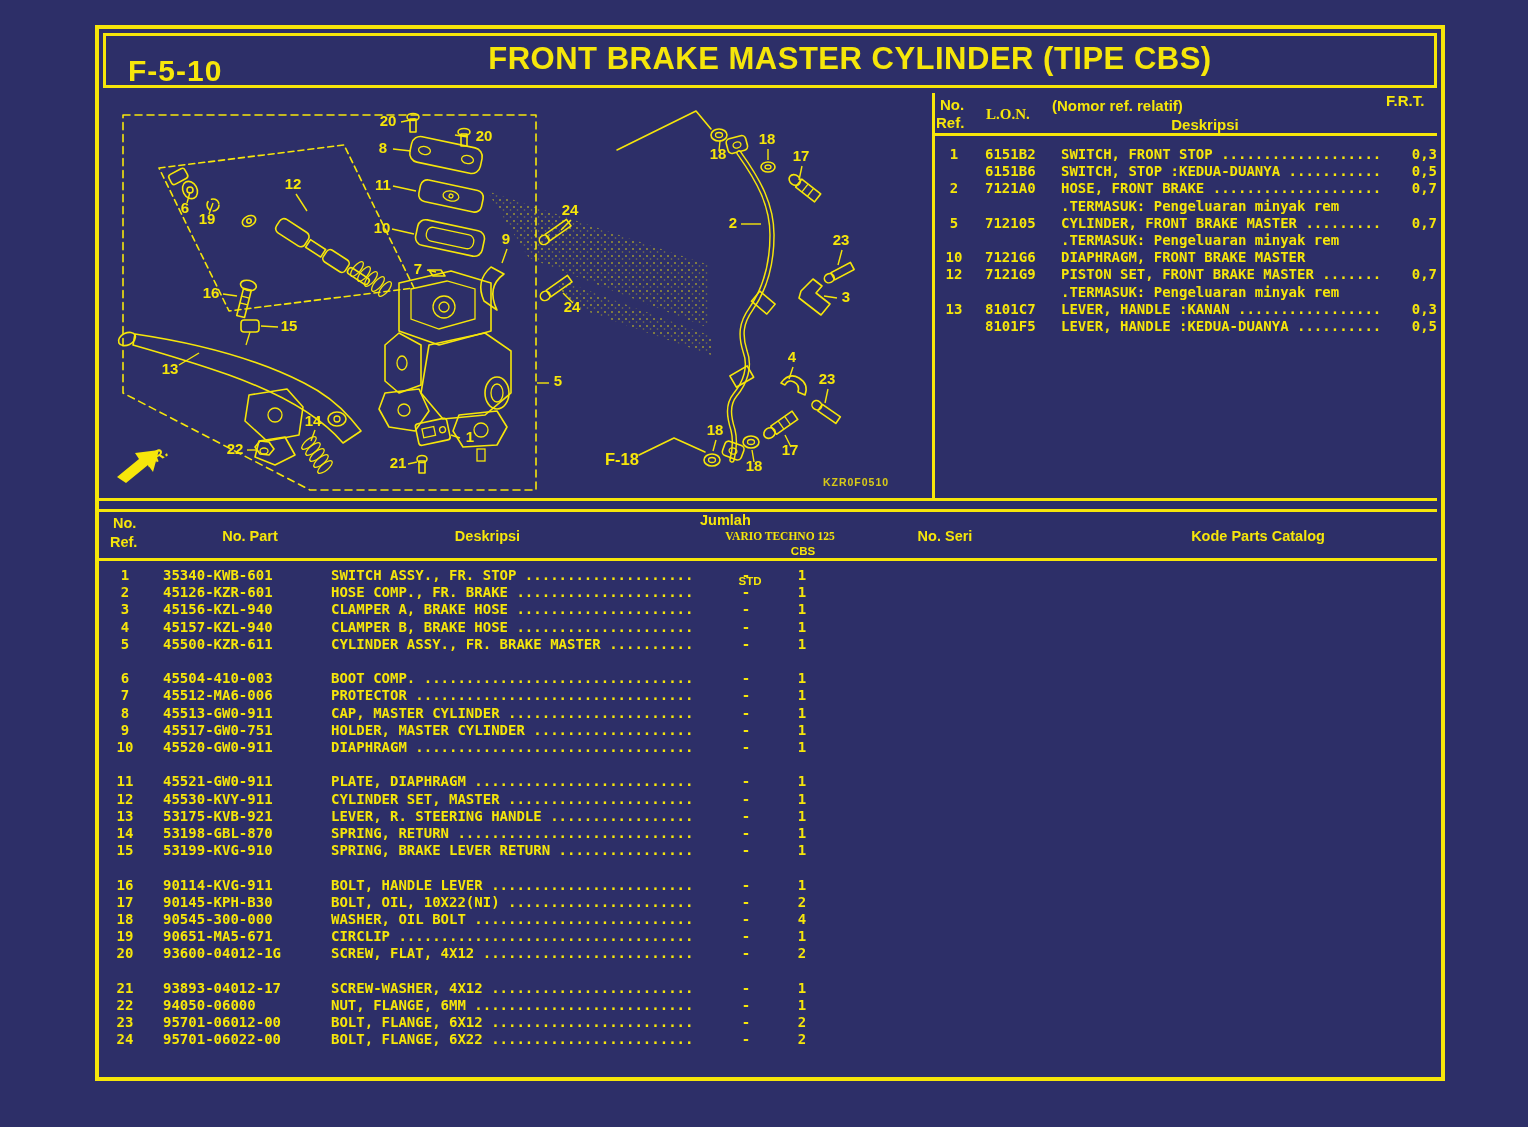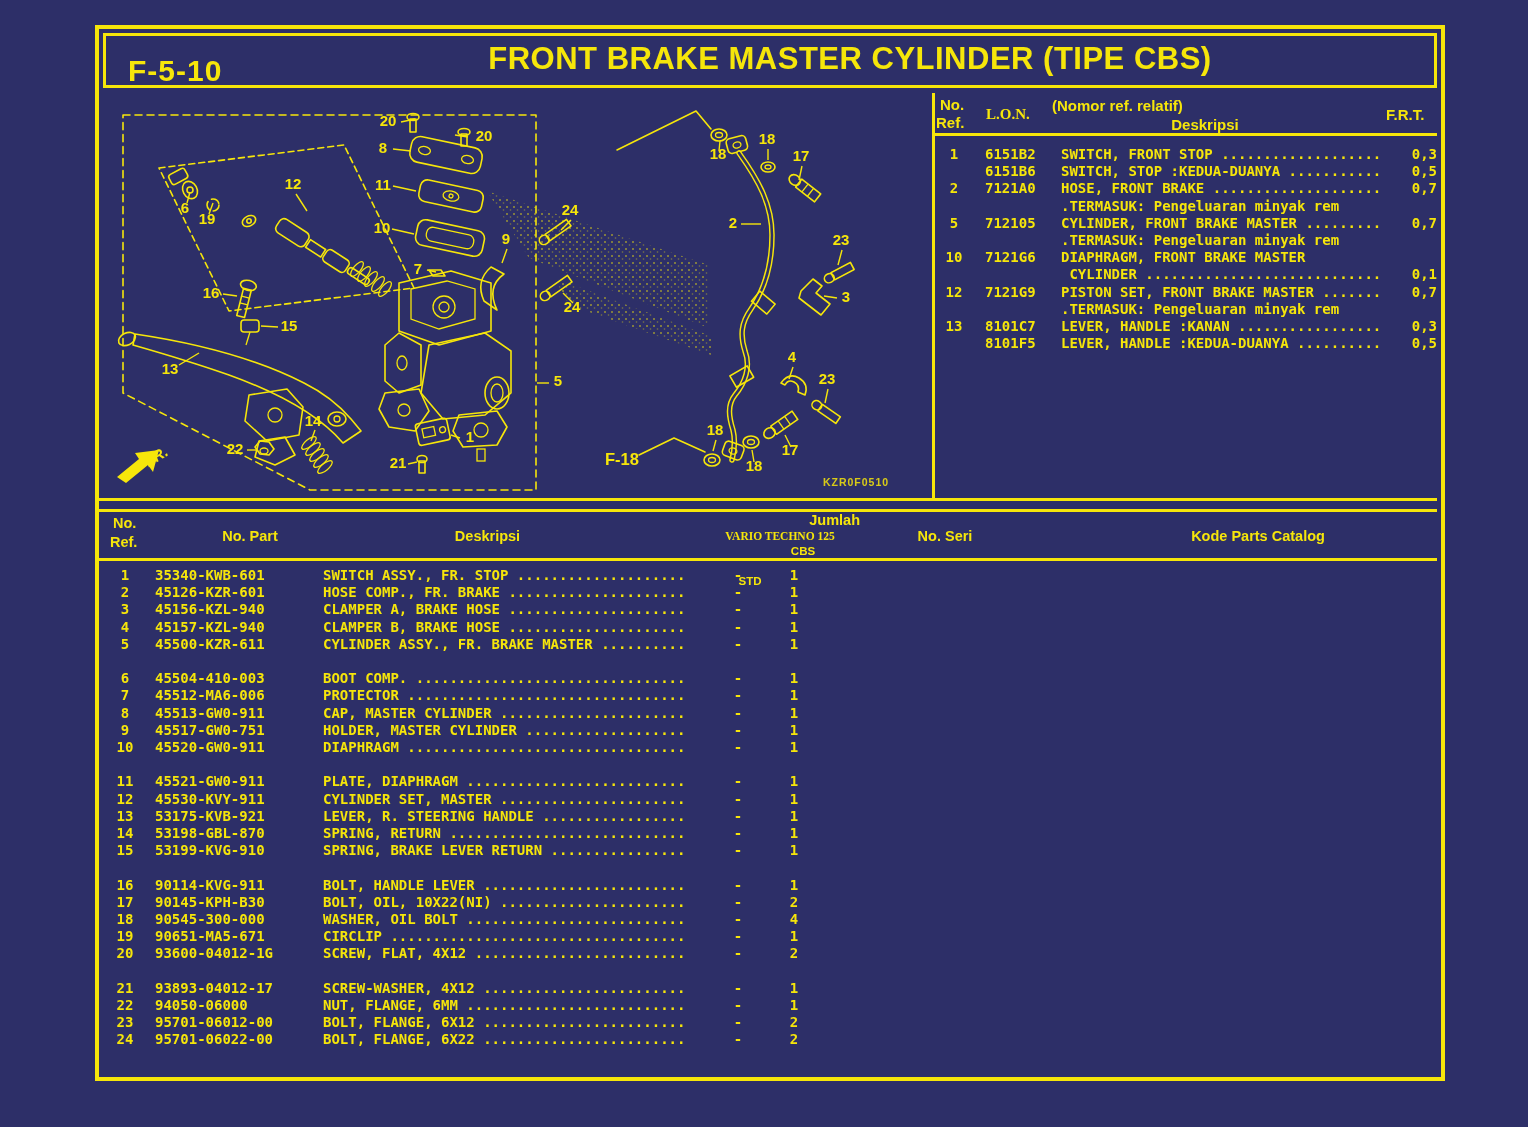--- a/index.html
+++ b/index.html
@@ -38,21 +38,21 @@
   .rrow .c4{width:50px;text-align:right;flex:none;}
 
   
   .ph{color:var(--y);font-weight:bold;font-size:14.5px;white-space:nowrap;}
   .ph-small{font-size:11.5px;}
 
   
   .parts-rows{left:99px;top:567px;width:1342px;}
   .prow{display:flex;line-height:17.2px;font-family:"DejaVu Sans Mono",monospace;font-weight:bold;font-size:14px;color:var(--y);white-space:pre;}
   .prow .c1{width:52px;text-align:center;flex:none;}
-  .prow .c2{width:168px;margin-left:4px;flex:none;}
+  .prow .c2{width:168px;margin-left:12px;flex:none;}
   .prow .c3{width:370px;flex:none;}
   .prow .c4{width:90px;text-align:center;flex:none;}
   .prow .c5{width:22px;text-align:center;flex:none;}
   .grp-spacer{height:17.2px;}
 
   
   .diagram{left:99px;top:93px;}
   .diagram .ln{stroke:var(--y);stroke-width:1.6;fill:none;stroke-linejoin:round;stroke-linecap:round;}
   .diagram .lt{stroke:var(--y);stroke-width:1.3;fill:none;}
   .diagram .co{fill:var(--y);font-family:"Liberation Sans",sans-serif;font-weight:bold;font-size:15px;text-anchor:middle;}
@@ -72,42 +72,41 @@
 <div class="abs hline-a"></div>
 <div class="abs hline-b"></div>
 <div class="abs hline-c"></div>
 <div class="abs ref-head-line"></div>
 
 <div class="abs rh" style="left:940px;top:96px;">No.</div>
 <div class="abs rh" style="left:936px;top:114px;">Ref.</div>
 <div class="abs rh" style="left:986px;top:106px;font-family:Liberation Serif, serif;">L.O.N.</div>
 <div class="abs rh" style="left:1052px;top:97px;font-weight:bold;">(Nomor ref. relatif)</div>
 <div class="abs rh" style="left:1120px;top:116px;width:170px;text-align:center;">Deskripsi</div>
-<div class="abs rh" style="left:1386px;top:106px;">F.R.T.</div>
+<div class="abs rh" style="left:1386px;top:92px;">F.R.T.</div>
 
 <div class="abs ref-rows" id="ref-rows">
     <div class="rrow"><span class="c1">1</span><span class="c2">6151B2</span><span class="c3">SWITCH, FRONT STOP ...................</span><span class="c4">0,3</span></div>
     <div class="rrow"><span class="c1"></span><span class="c2">6151B6</span><span class="c3">SWITCH, STOP :KEDUA-DUANYA ...........</span><span class="c4">0,5</span></div>
     <div class="rrow"><span class="c1">2</span><span class="c2">7121A0</span><span class="c3">HOSE, FRONT BRAKE ....................</span><span class="c4">0,7</span></div>
     <div class="rrow"><span class="c1"></span><span class="c2"></span><span class="c3">.TERMASUK: Pengeluaran minyak rem</span><span class="c4"></span></div>
     <div class="rrow"><span class="c1">5</span><span class="c2">712105</span><span class="c3">CYLINDER, FRONT BRAKE MASTER .........</span><span class="c4">0,7</span></div>
     <div class="rrow"><span class="c1"></span><span class="c2"></span><span class="c3">.TERMASUK: Pengeluaran minyak rem</span><span class="c4"></span></div>
     <div class="rrow"><span class="c1">10</span><span class="c2">7121G6</span><span class="c3">DIAPHRAGM, FRONT BRAKE MASTER</span><span class="c4"></span></div>
-    <div class="rrow"><span class="c1"></span><span class="c2"></span><span class="c3"> CYLINDER ............................</span><span class="c4">0,1</span></div>
     <div class="rrow"><span class="c1">12</span><span class="c2">7121G9</span><span class="c3">PISTON SET, FRONT BRAKE MASTER .......</span><span class="c4">0,7</span></div>
     <div class="rrow"><span class="c1"></span><span class="c2"></span><span class="c3">.TERMASUK: Pengeluaran minyak rem</span><span class="c4"></span></div>
     <div class="rrow"><span class="c1">13</span><span class="c2">8101C7</span><span class="c3">LEVER, HANDLE :KANAN .................</span><span class="c4">0,3</span></div>
     <div class="rrow"><span class="c1"></span><span class="c2">8101F5</span><span class="c3">LEVER, HANDLE :KEDUA-DUANYA ..........</span><span class="c4">0,5</span></div>
   </div>
 
 <div class="abs ph" style="left:113px;top:515px;">No.</div>
 <div class="abs ph" style="left:110px;top:534px;">Ref.</div>
 <div class="abs ph" style="left:165px;top:528px;width:170px;text-align:center;">No. Part</div>
 <div class="abs ph" style="left:400px;top:528px;width:175px;text-align:center;">Deskripsi</div>
-<div class="abs ph" style="left:700px;top:512px;width:160px;text-align:right;">Jumlah</div>
+<div class="abs ph" style="left:700px;top:512px;width:160px;text-align:left;">Jumlah</div>
 <div class="abs ph ph-small" style="left:700px;top:530px;width:160px;text-align:center;font-family:Liberation Serif, serif;">VARIO TECHNO 125</div>
 <div class="abs ph ph-small" style="left:728px;top:545px;width:44px;text-align:center;margin-top:30px;">STD</div>
 <div class="abs ph ph-small" style="left:781px;top:545px;width:44px;text-align:center;">CBS</div>
 <div class="abs ph" style="left:885px;top:528px;width:120px;text-align:center;">No. Seri</div>
 <div class="abs ph" style="left:1128px;top:528px;width:260px;text-align:center;">Kode Parts Catalog</div>
 
 <div class="abs parts-rows" id="parts-rows">
     <div class="prow"><span class="c1">1</span><span class="c2">35340-KWB-601</span><span class="c3">SWITCH ASSY., FR. STOP ....................</span><span class="c4">-</span><span class="c5">1</span></div>
     <div class="prow"><span class="c1">2</span><span class="c2">45126-KZR-601</span><span class="c3">HOSE COMP., FR. BRAKE .....................</span><span class="c4">-</span><span class="c5">1</span></div>
     <div class="prow"><span class="c1">3</span><span class="c2">45156-KZL-940</span><span class="c3">CLAMPER A, BRAKE HOSE .....................</span><span class="c4">-</span><span class="c5">1</span></div>

